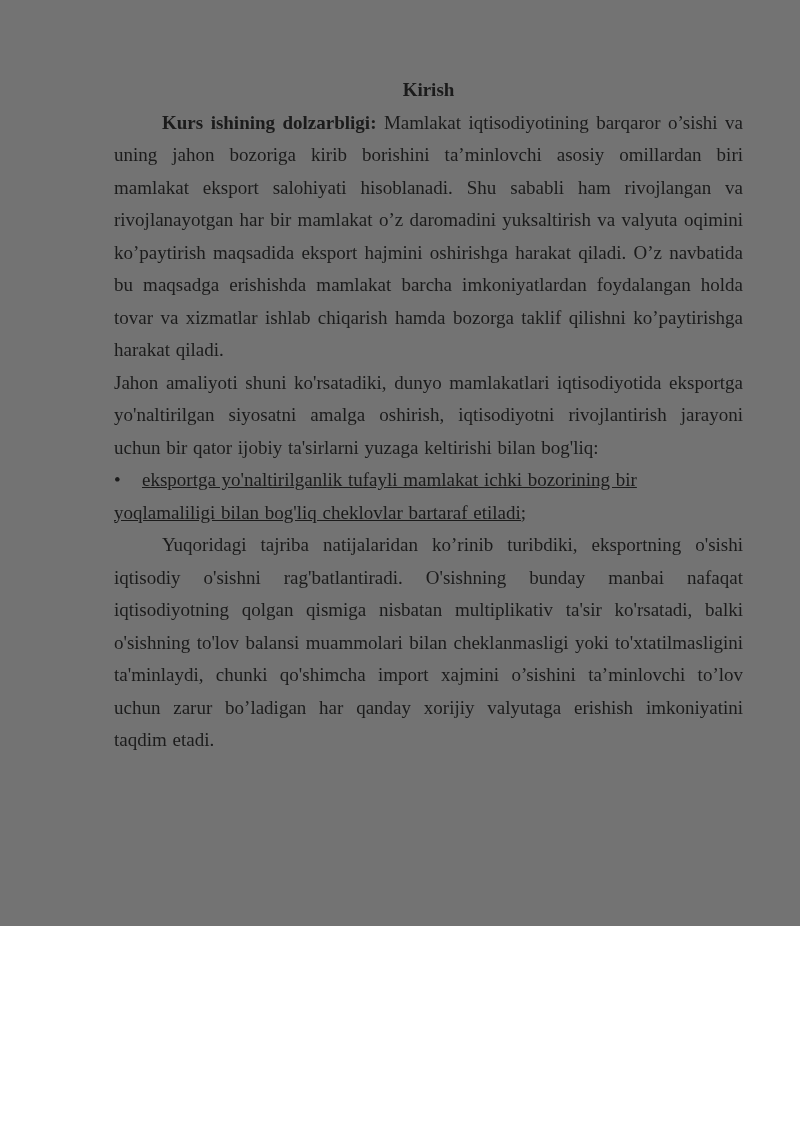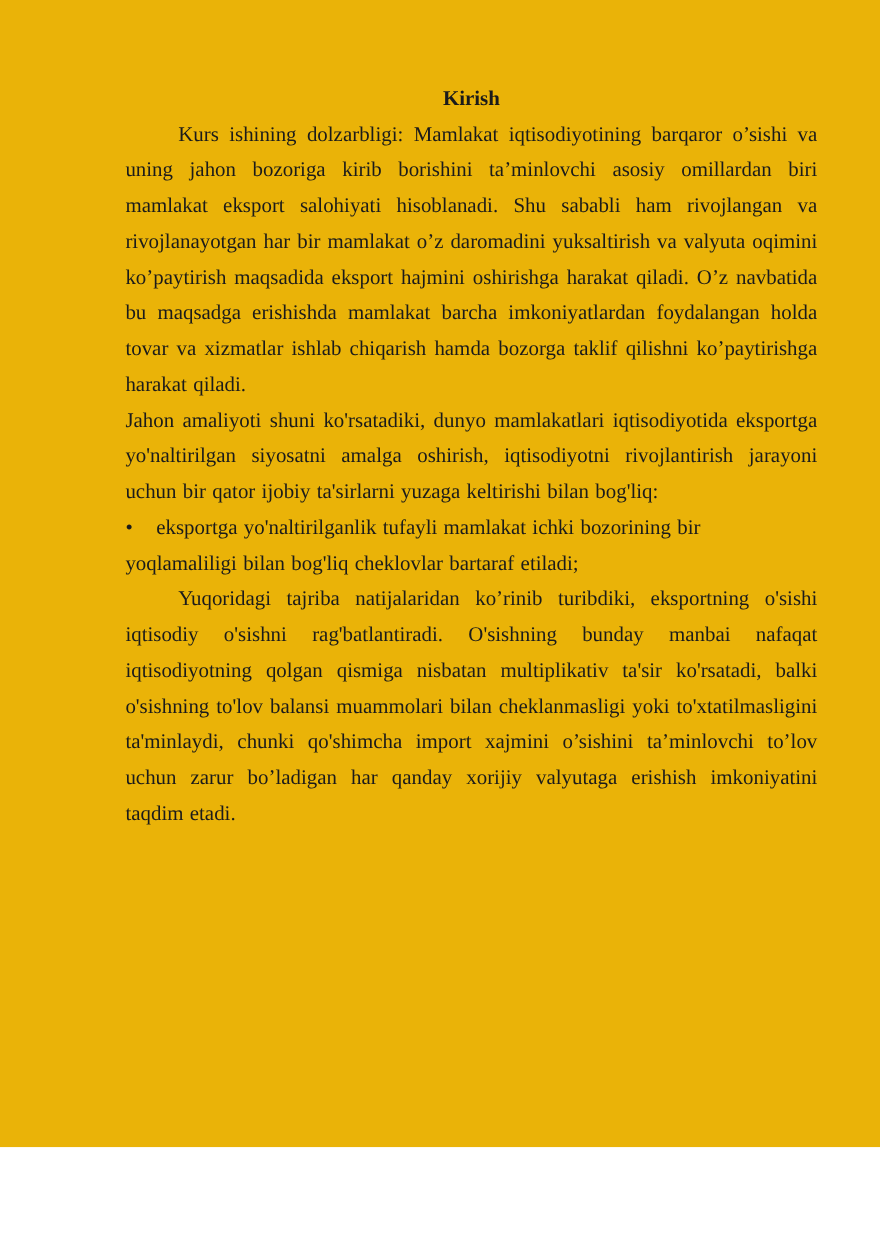--- a/index.html
+++ b/index.html
@@ -3,22 +3,22 @@
 <meta charset="utf-8">
 <style>
   html, body {
     margin: 0;
     padding: 0;
     background: #ffffff;
   }
   .page {
     position: relative;
     width: 800px;
-    height: 1043px;
-    background: #eab308;
+    height: 926px;
+    background: #737373;
     font-family: "Liberation Serif", "DejaVu Serif", serif;
     color: #1b1b1b;
     overflow: hidden;
   }
   .content {
     position: absolute;
     left: 114px;
     top: 74px;
     width: 629px;
   }
@@ -30,28 +30,29 @@
     line-height: 32.5px;
   }
   .para {
     margin: 0;
     font-size: 19px;
     line-height: 32.5px;
     word-spacing: 1px;
   }
   .justify { text-align: justify; }
   .indent  { text-indent: 48px; }
-  .lead-bold { font-weight: normal; }
+  .lead-bold { font-weight: bold; }
   .bullet-list { margin: 0; padding: 0; }
   .bullet-item {
     margin: 0;
     font-size: 19px;
     line-height: 32.5px;
     text-align: left;
     word-spacing: 1px;
+    text-decoration: underline;
   }
   .bullet-glyph {
     display: inline-block;
     width: 28px;
     font-size: 19px;
   }
   .page-number {
     position: absolute;
     left: 114px;
     width: 629px;

